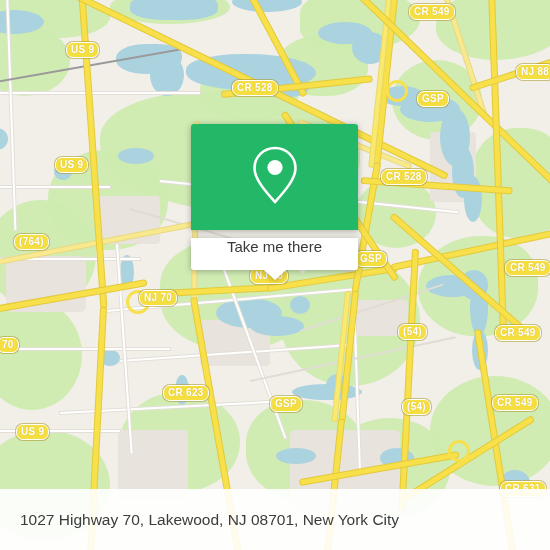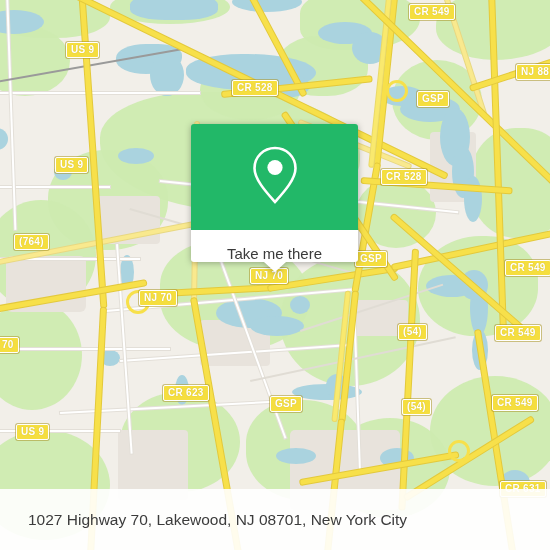--- a/index.html
+++ b/index.html
@@ -37,21 +37,21 @@
   .trk{background:#e0dcd4;height:1.5px;}
   .rail{background:#9a9a9a;height:1.5px;}
 
   .ring{position:absolute;border:3px solid #f7e04a;border-radius:50%;background:transparent;}
 
   
   .shield{
     position:absolute;
     background:#f5de3f;
     border:1.5px solid #ffffff;
-    border-radius:2px;
+    border-radius:7px;
     color:#ffffff;
     font-size:10px;
     font-weight:bold;
     line-height:14px;
     padding:0 4px;
     letter-spacing:.3px;
     white-space:nowrap;
     text-shadow:0 0 1px rgba(120,100,0,.35);
     box-shadow:0 0 0 1px rgba(170,150,40,.55);
     font-family:"Liberation Sans", sans-serif;
@@ -68,22 +68,23 @@
   #popup .head{
     height:106px;
     background:#22b868;
     border-radius:3px 3px 0 0;
     display:flex;align-items:center;justify-content:center;
   }
   #popup .foot{
     height:32px;
     background:#ffffff;
     border-radius:0 0 3px 3px;
-    display:flex;align-items:flex-end;justify-content:center;
+    display:flex;align-items:flex-start;justify-content:center;
     position:relative;
+    margin-top:8px;
   }
   #popup .foot span{
     font-size:15px;color:#3a3a3a;
     font-family:"Liberation Sans", sans-serif;
   }
   #popup .tail{
     position:absolute;
     left:50%;top:100%;
     margin-left:-11px;
     width:0;height:0;
@@ -114,21 +115,20 @@
     box-sizing:border-box;
     padding:0 14px 0 20px;
   }
   #footer .addr{
     flex:1 1 auto;
     font-size:15.5px;
     line-height:21px;
     color:#3c3c3c;
     padding-right:12px;
     font-family:"Liberation Sans", sans-serif;
-    margin-left:8px;
   }
   #footer .brand{
     flex:0 0 auto;
     display:flex;align-items:center;gap:3px;
   }
   .brand .pin{
     position:relative;
     width:26px;height:34px;
     flex:0 0 auto;
   }

